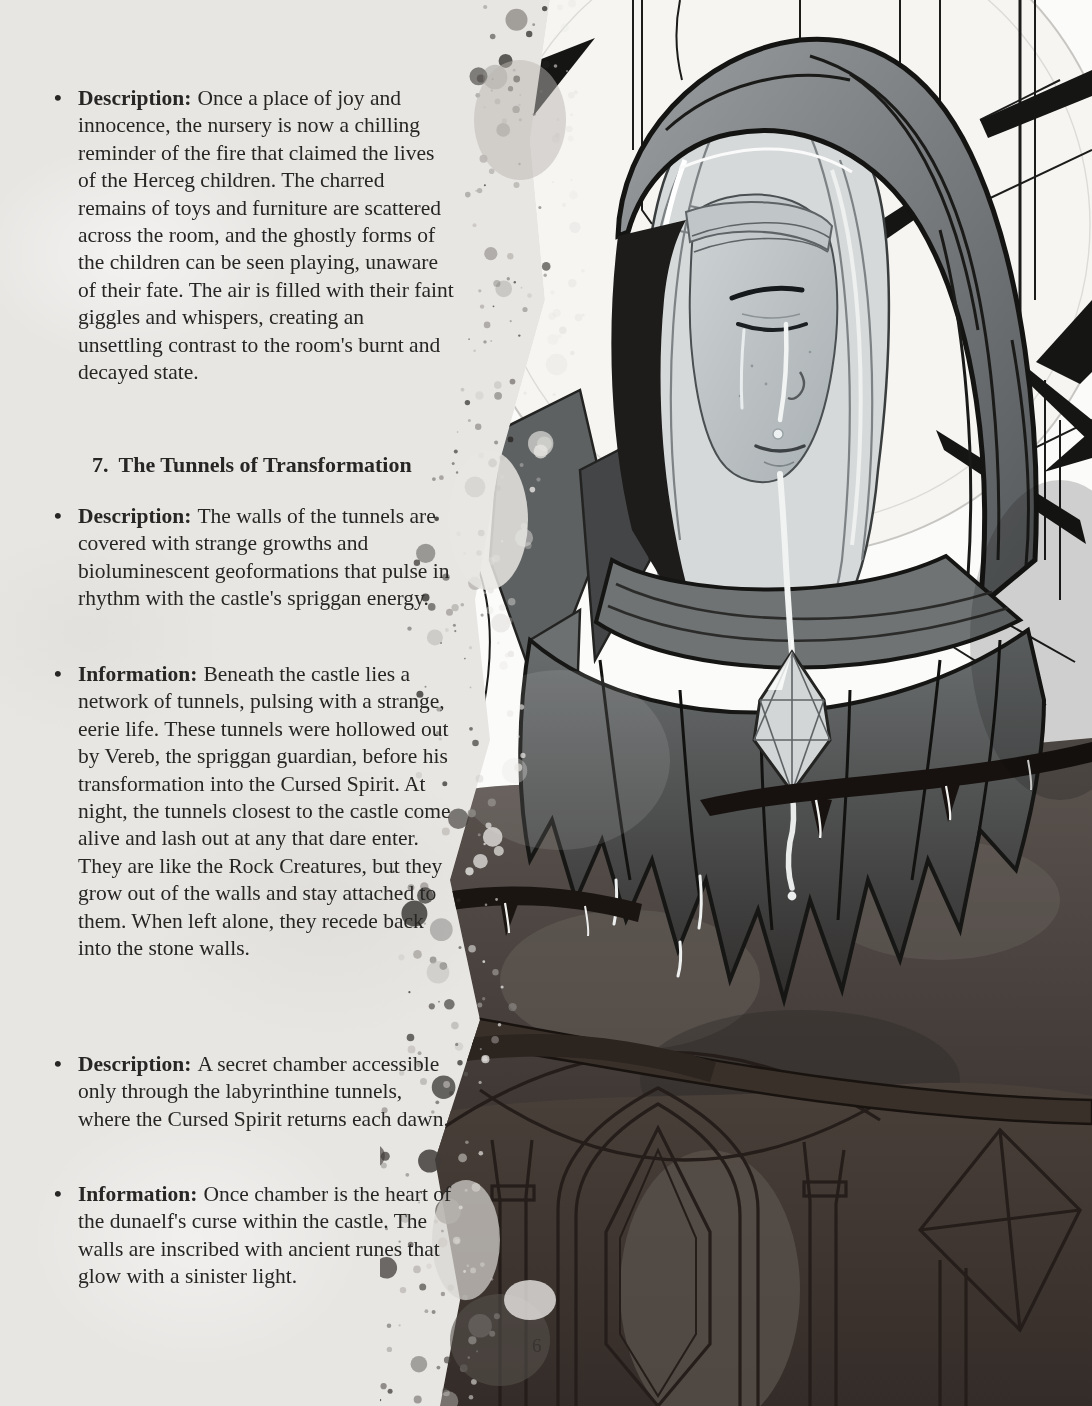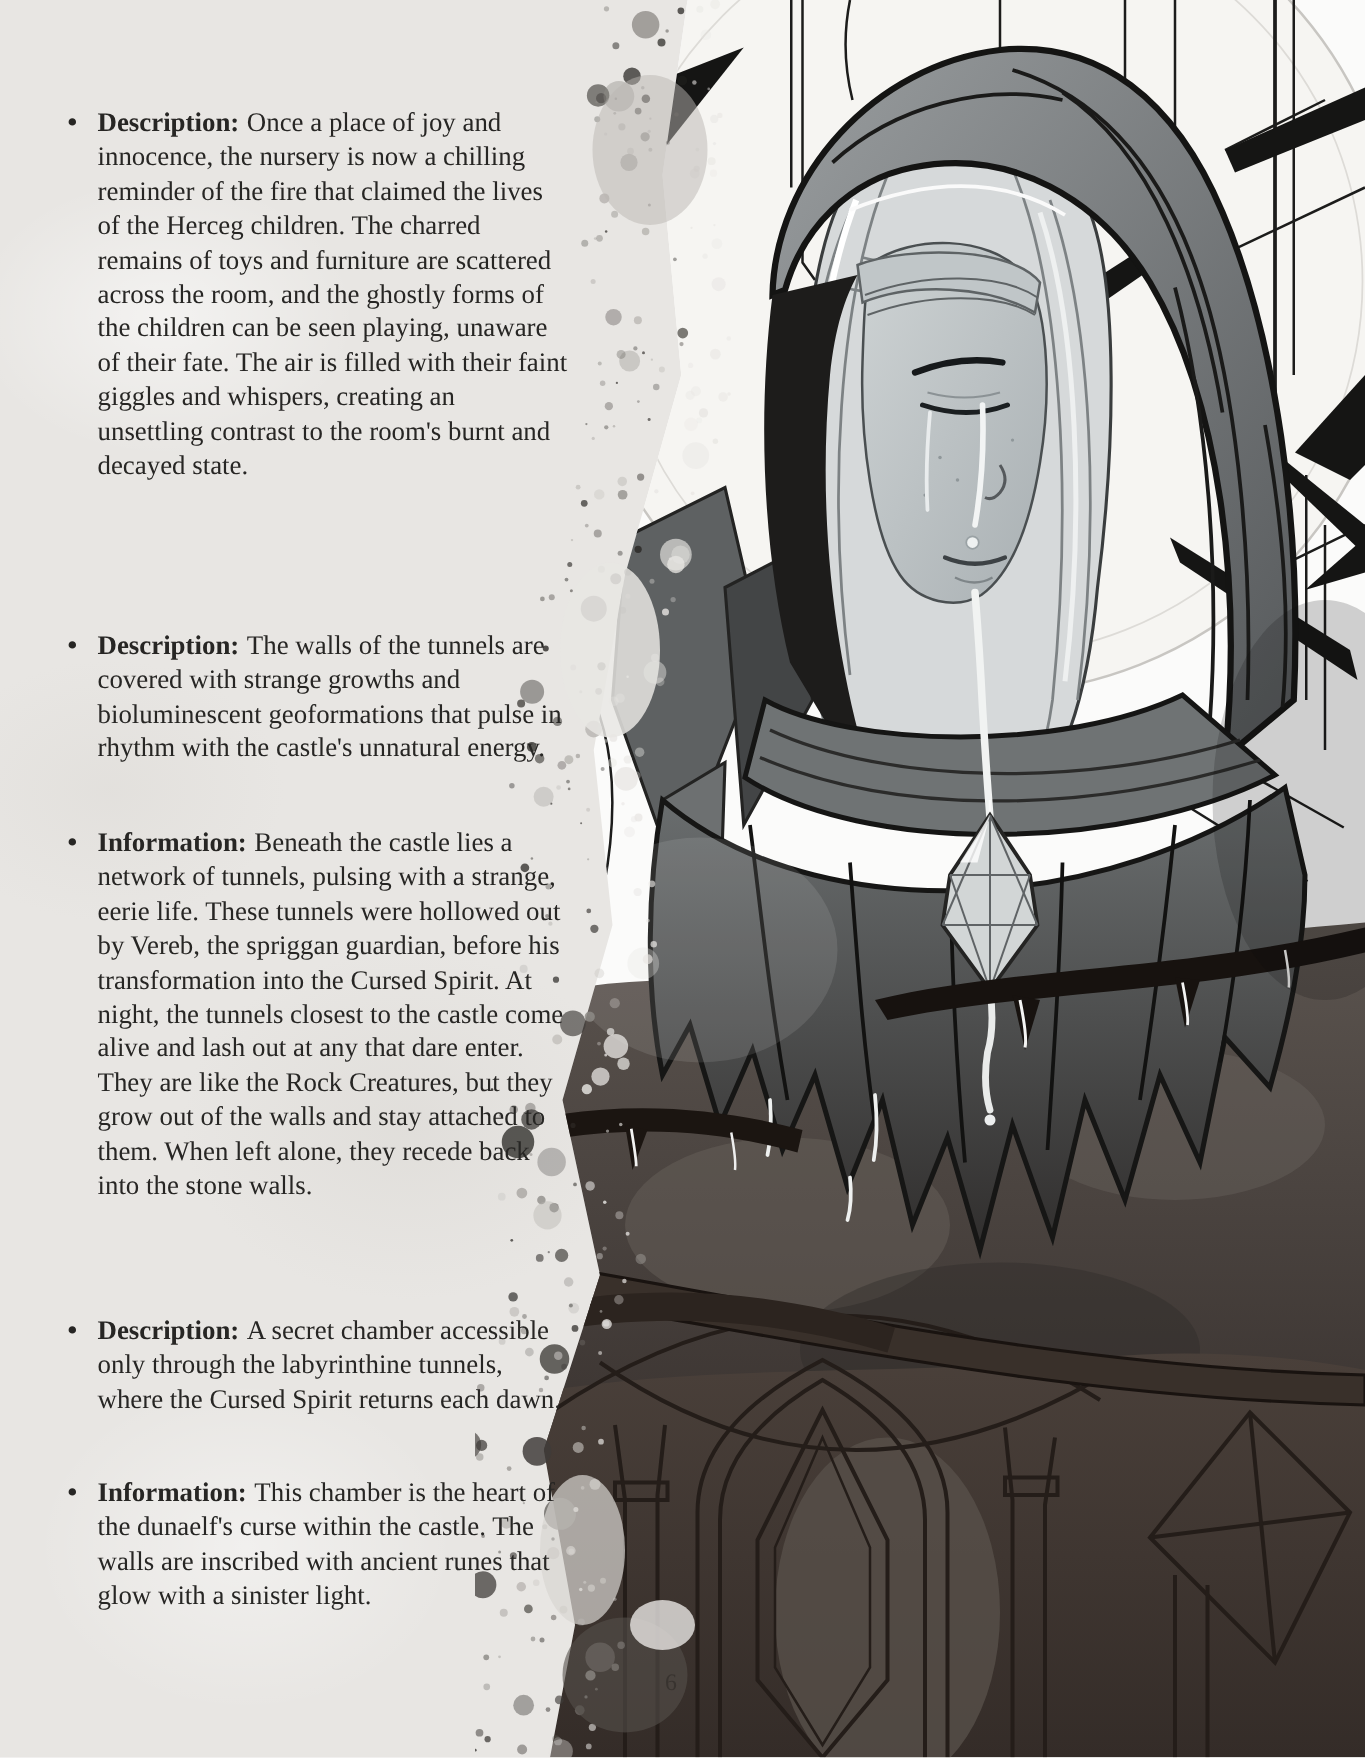--- a/index.html
+++ b/index.html
@@ -562,25 +562,28 @@
 
 <div class="text-col">
 
   <div class="bullet-item" style="top:85px">
     <span class="bullet-mark">•</span>
     <span class="bullet-body">
       <strong>Description:</strong><span>Once a place of joy and innocence, the nursery is now a chilling reminder of the fire that claimed the lives of the Herceg children. The charred remains of toys and furniture are scattered across the room, and the ghostly forms of the children can be seen playing, unaware of their fate. The air is filled with their faint giggles and whispers, creating an unsettling contrast to the room's burnt and decayed state.</span>
     </span>
   </div>
 
+  <div class="section-heading" style="top:451px">
+    <span class="num">7.</span><span>The Tunnels of Transformation</span>
+  </div>
 
   <div class="bullet-item" style="top:503px">
     <span class="bullet-mark">•</span>
     <span class="bullet-body">
-      <strong>Description:</strong><span>The walls of the tunnels are covered with strange growths and bioluminescent geoformations that pulse in rhythm with the castle's unnatural energy.</span>
+      <strong>Description:</strong><span>The walls of the tunnels are covered with strange growths and bioluminescent geoformations that pulse in rhythm with the castle's spriggan energy.</span>
     </span>
   </div>
 
   <div class="bullet-item" style="top:661px">
     <span class="bullet-mark">•</span>
     <span class="bullet-body">
       <strong>Information:</strong><span>Beneath the castle lies a network of tunnels, pulsing with a strange, eerie life. These tunnels were hollowed out by Vereb, the spriggan guardian, before his transformation into the Cursed Spirit. At night, the tunnels closest to the castle come alive and lash out at any that dare enter. They are like the Rock Creatures, but they grow out of the walls and stay attached to them. When left alone, they recede back into the stone walls.</span>
     </span>
   </div>
 
@@ -588,17 +591,17 @@
   <div class="bullet-item" style="top:1051px">
     <span class="bullet-mark">•</span>
     <span class="bullet-body">
       <strong>Description:</strong><span>A secret chamber accessible only through the labyrinthine tunnels, where the Cursed Spirit returns each dawn.</span>
     </span>
   </div>
 
   <div class="bullet-item" style="top:1181px">
     <span class="bullet-mark">•</span>
     <span class="bullet-body">
-      <strong>Information:</strong><span>This chamber is the heart of the dunaelf's curse within the castle. The walls are inscribed with ancient runes that glow with a sinister light.</span>
+      <strong>Information:</strong><span>Once chamber is the heart of the dunaelf's curse within the castle. The walls are inscribed with ancient runes that glow with a sinister light.</span>
     </span>
   </div>
 
 </div>
 
 </body></html>

